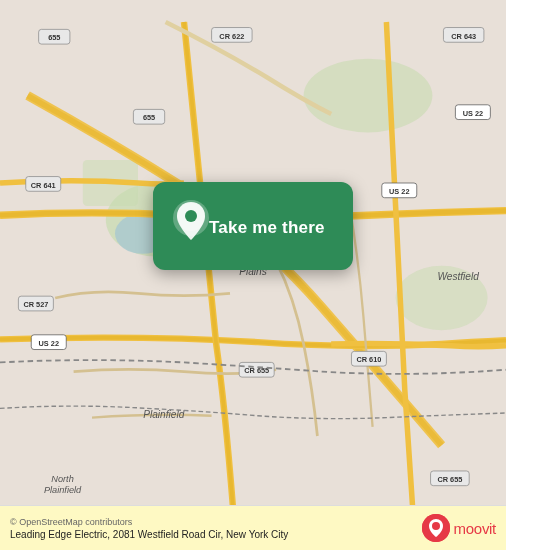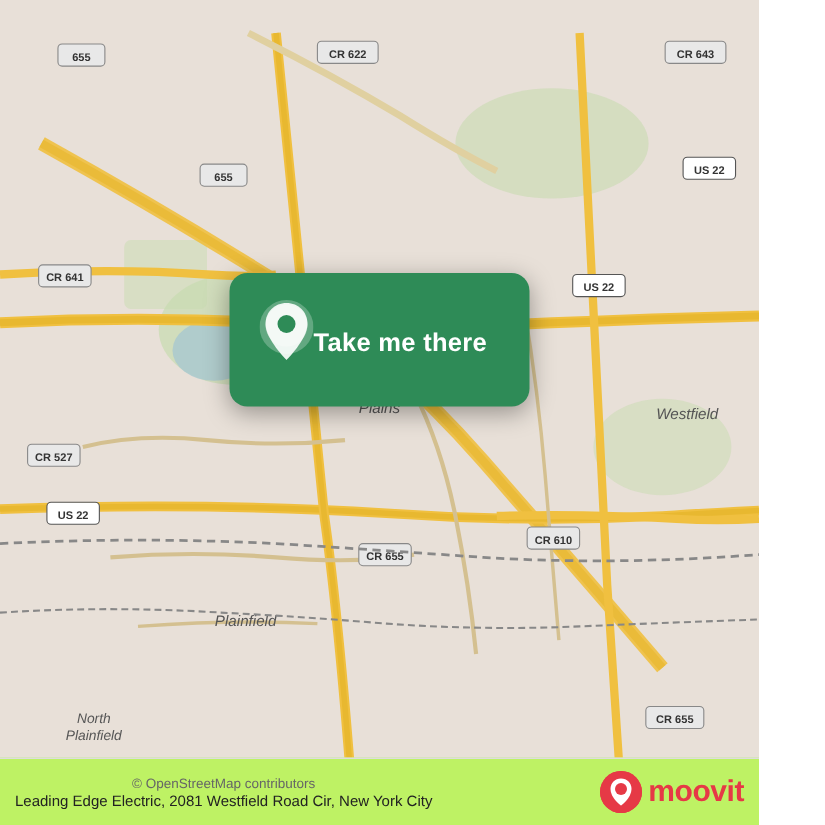--- a/index.html
+++ b/index.html
@@ -48,27 +48,26 @@
       letter-spacing: 0.2px;
       white-space: nowrap;
     }
 
     
     #bottom-bar {
       position: absolute;
       bottom: 0;
       left: 0;
       width: 100%;
-      background: #bef264;
+      background: #fef9c3;
       padding: 8px 10px 8px 10px;
       display: flex;
       align-items: center;
       justify-content: space-between;
       border-top: 1px solid #ddd;
-      text-align: center;
     }
 
     #bottom-bar-left {
       display: flex;
       flex-direction: column;
     }
 
     #attribution {
       font-size: 9px;
       color: #666;
@@ -94,22 +93,22 @@
       border-radius: 50%;
       display: flex;
       align-items: center;
       justify-content: center;
       color: white;
       font-weight: 900;
       font-size: 14px;
     }
 
     .moovit-text {
-      font-size: 20px;
-      font-weight: 700;
+      font-size: 15px;
+      font-weight: 400;
       color: #e63946;
       letter-spacing: -0.3px;
     }
   </style>
 </head>
 <body>
 
 <div id="map-container">
 
   <svg id="map-svg" viewBox="0 0 550 550" xmlns="http://www.w3.org/2000/svg">

